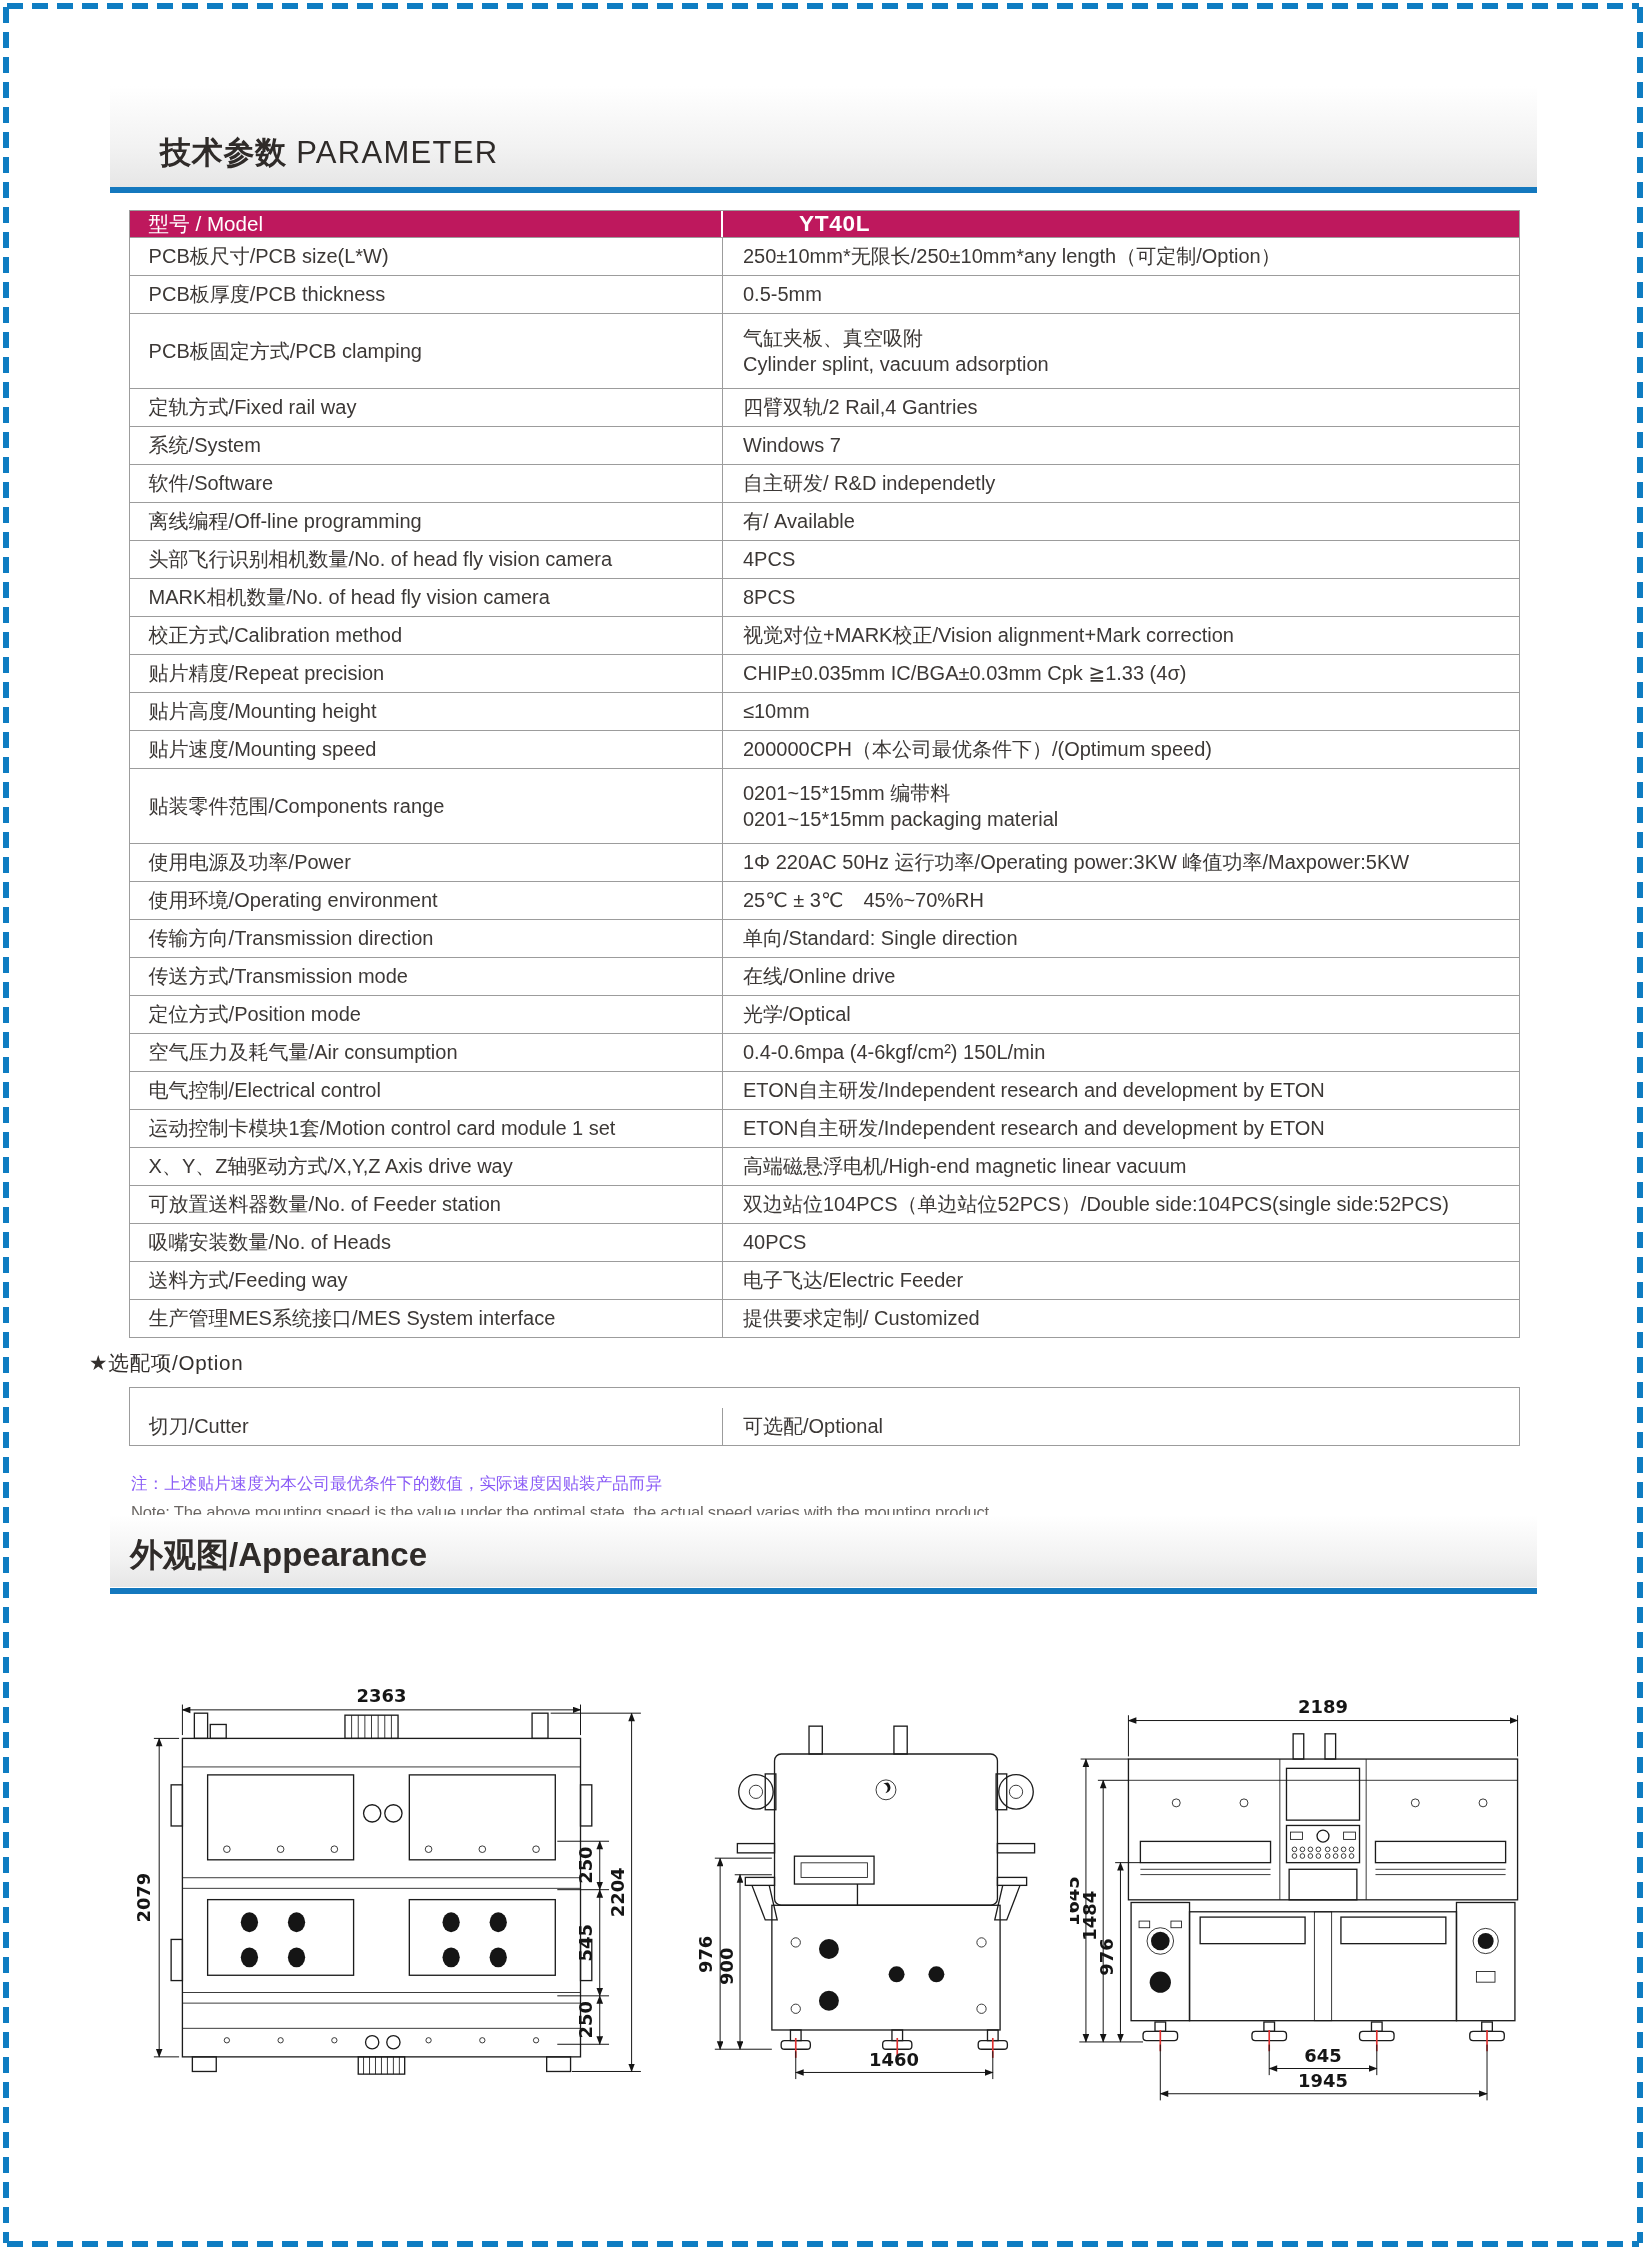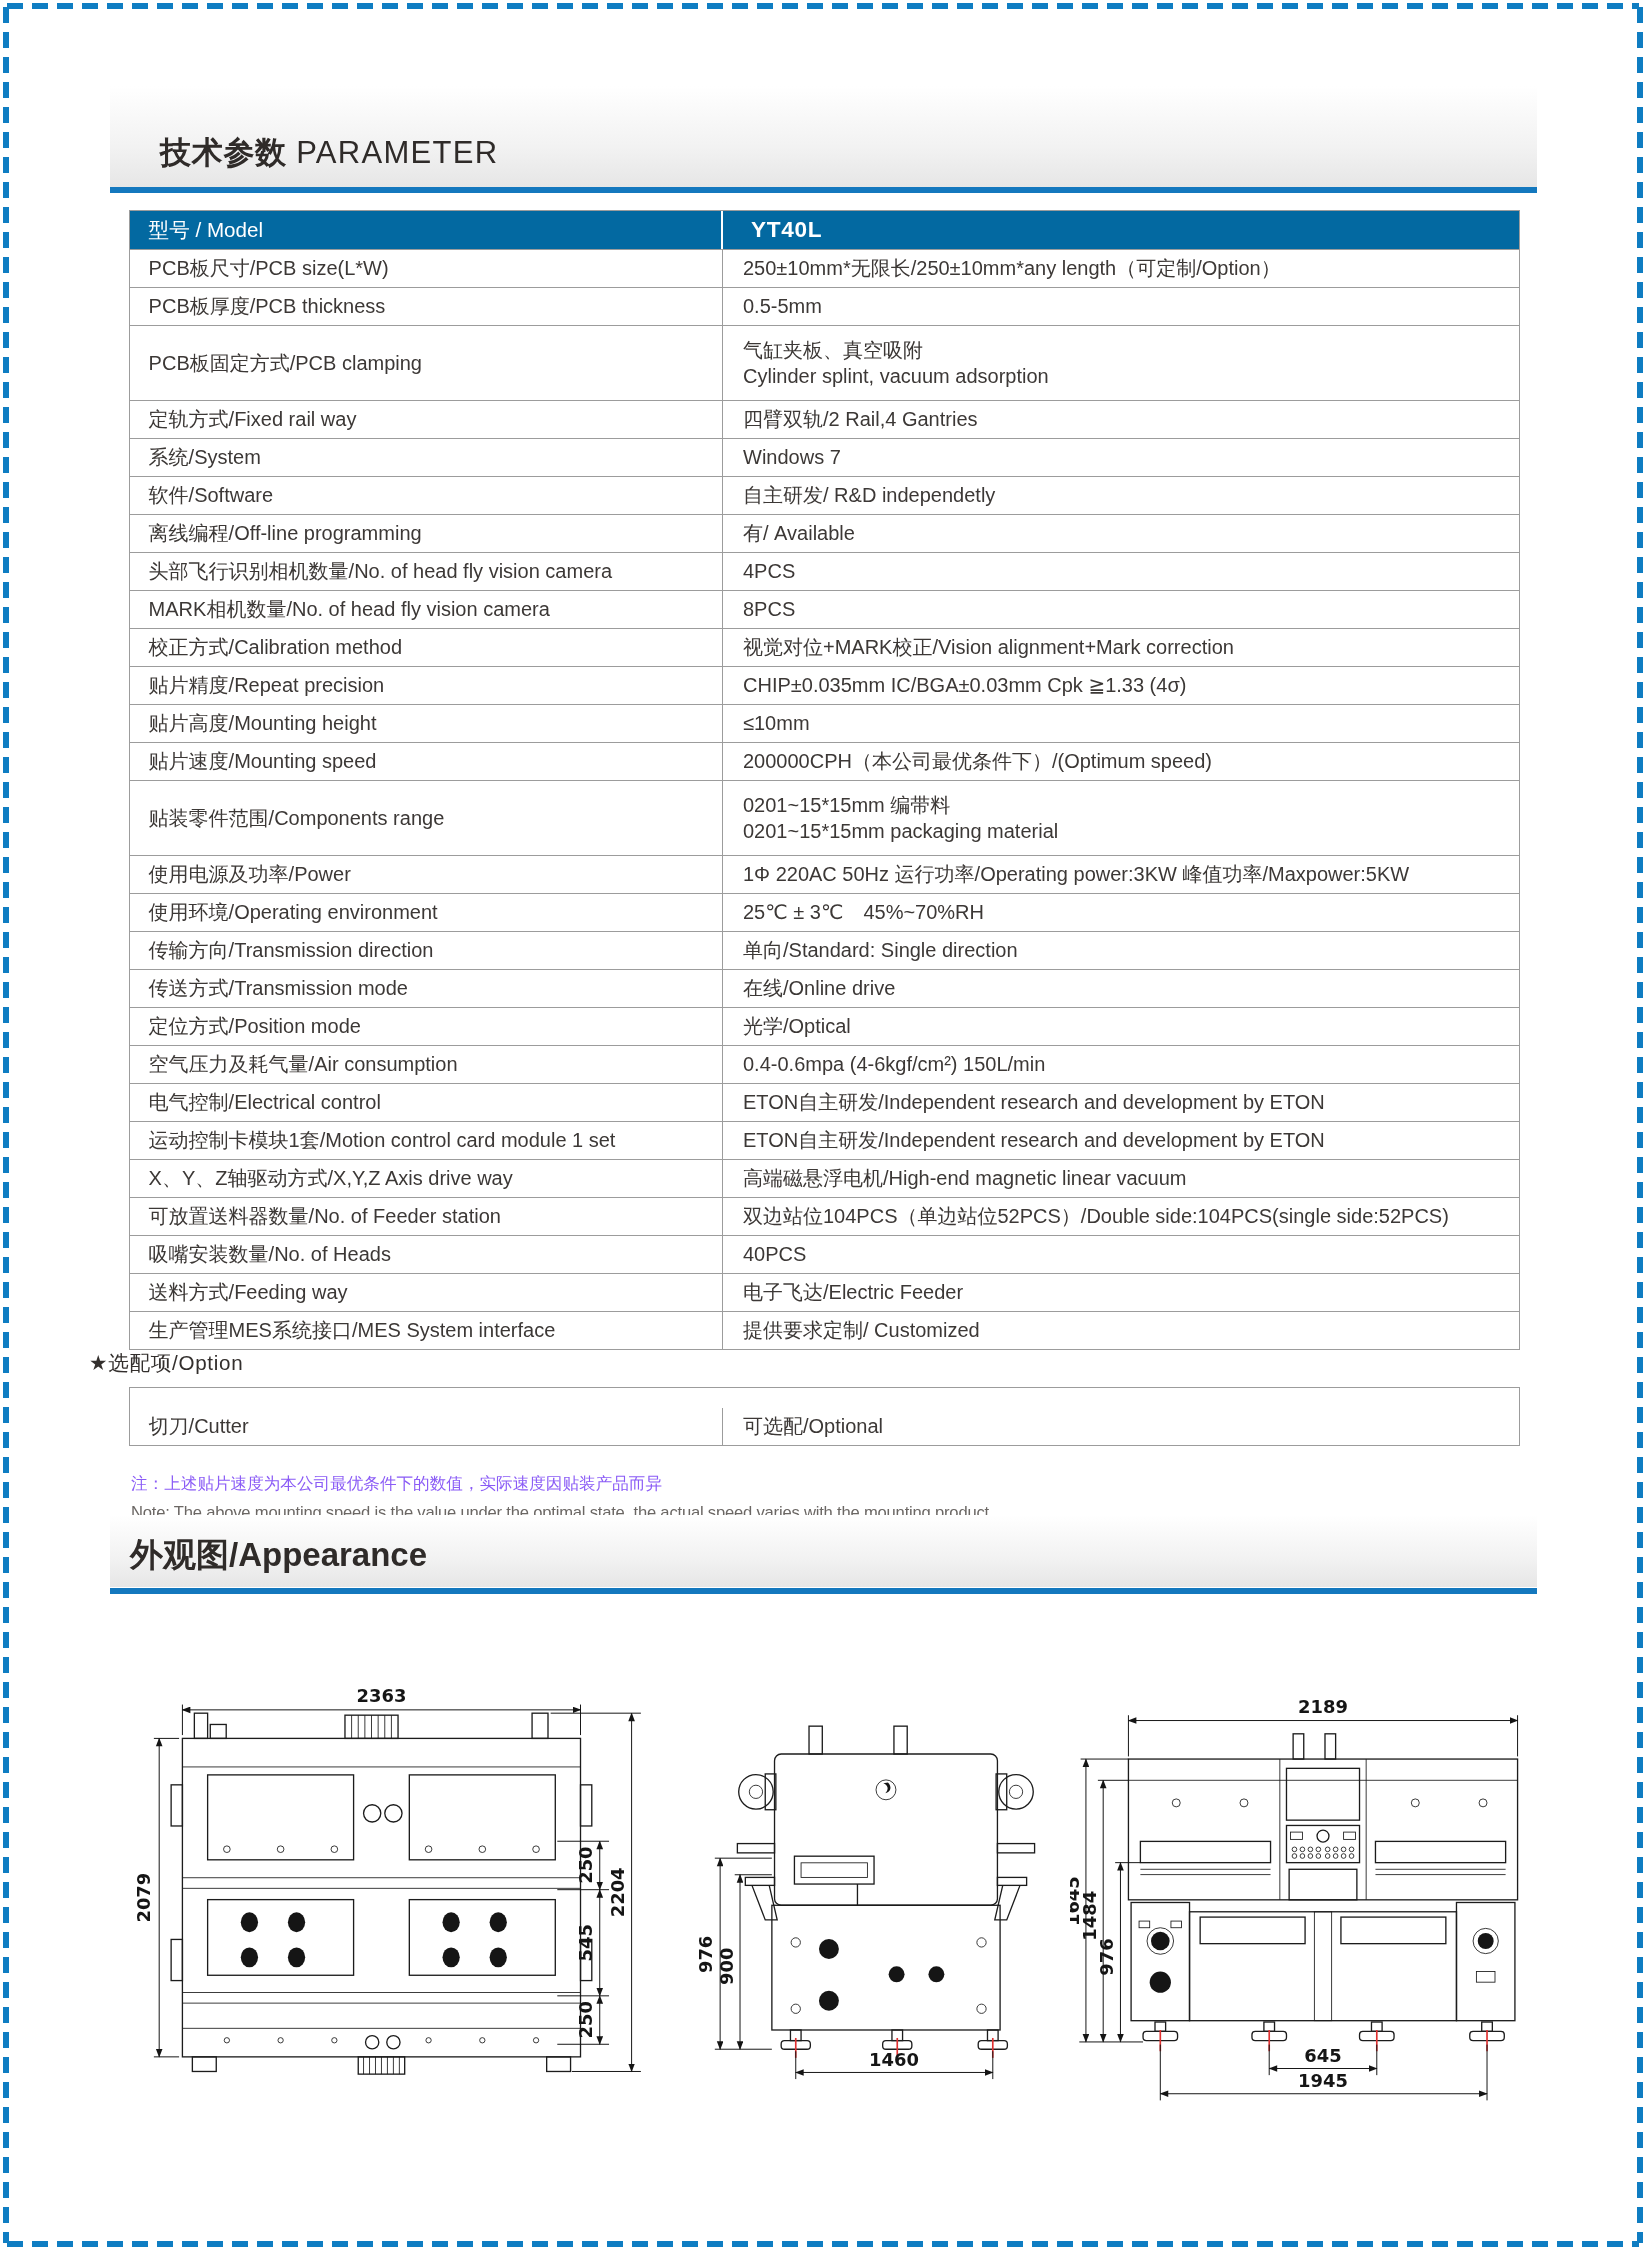--- a/index.html
+++ b/index.html
@@ -28,21 +28,21 @@
   .hdr-title { position:absolute; left:50px; bottom:13.3px; font-size:31px;
     font-weight:bold; color:#2f2b29; letter-spacing:0.7px; white-space:nowrap; }
   .hdr-title .en { font-weight:500; letter-spacing:1.3px; }
   #panel-appearance .hdr-title { left:20px; bottom:9.3px; font-size:33px; letter-spacing:0; }
 
   
   .ptable { position:absolute; left:129px; width:1391px;
     border:1.3px solid #9c9c9c; box-sizing:border-box; background:#fff; }
   #main-table { top:210px; }
   #option-table { top:1387px; }
-  .thead { display:flex; height:38px; background:#0369a1; color:#ffffff; }
+  .thead { display:flex; height:26px; background:#be185d; color:#ffffff;gap:48px; }
   .hc1 { width:593px; box-sizing:border-box; display:flex; align-items:center;
     padding-left:18.6px; border-right:2.7px solid #ffffff; font-size:20.6px; }
   .hc2 { flex:1; display:flex; align-items:center; padding-left:28px;
     font-size:22.6px; font-weight:bold; letter-spacing:0.7px; }
   .trow { display:flex; border-top:1.3px solid #9c9c9c; min-height:37px;justify-content:flex-end; }
   .trow.tall { min-height:74px; }
   #option-table .trow { border-top:none;margin-top:20px; }
   .c1 { width:593px; box-sizing:border-box; display:flex; align-items:center;
     padding-left:18.6px; border-right:1.3px solid #9c9c9c; font-size:20px; color:#3c3836; }
   .c2 { flex:1; display:flex; align-items:center; padding-left:20px;

